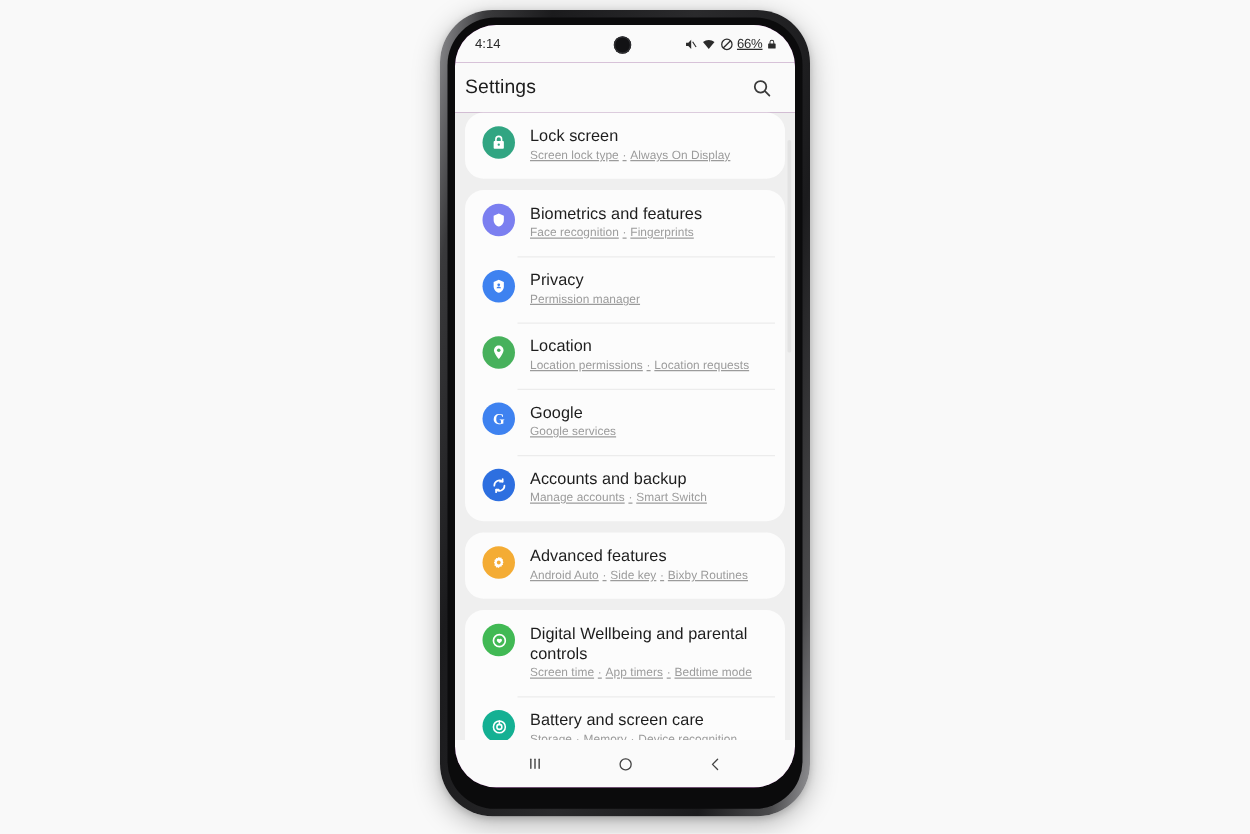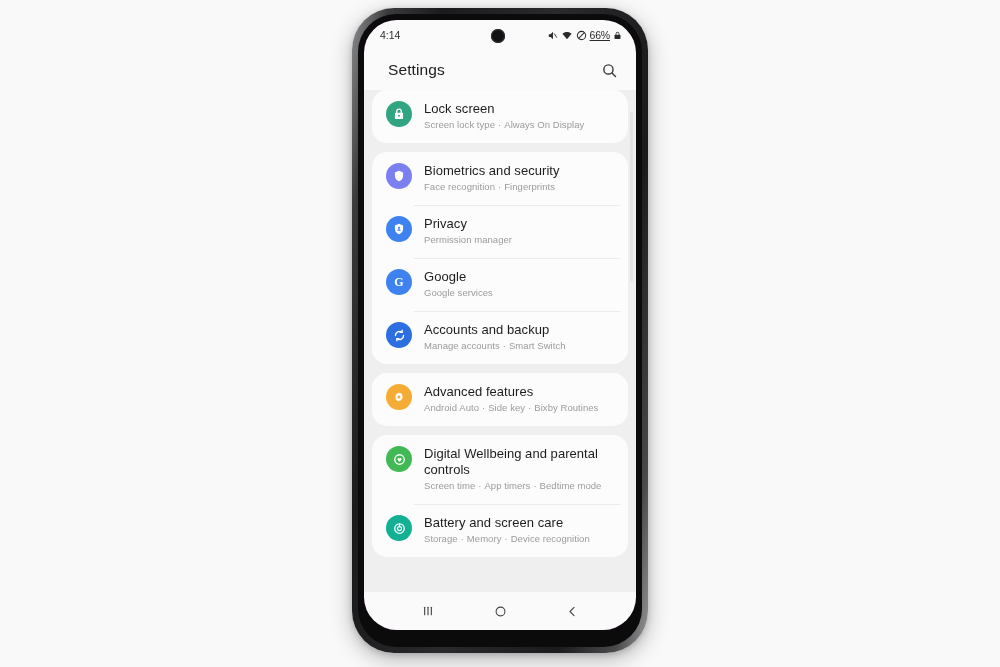--- a/index.html
+++ b/index.html
@@ -57,21 +57,21 @@
   }
   .status-right { display: flex; align-items: center; gap: 3px; text-decoration: underline; }
   .status-right svg { display: block; }
   .battery-pct { font-size: 10.5px; letter-spacing: -.2px; }
 
   
   .title-bar {
     height: 40px;
     display: flex; align-items: center;
     justify-content: space-between;
-    padding: 0 16px 0 24px;
+    padding: 0 16px 0 8px;
     background: #fafafa;
     gap: 24px;
   }
   .app-title { font-size: 15.5px; color: #1c1c1c; letter-spacing: .1px; }
   .search-btn { width: 22px; height: 22px; display: flex; align-items: center; justify-content: center; }
 
   
   .settings-scroll {
     position: relative;
     height: 502px;
@@ -113,20 +113,21 @@
     color: #1d1d1d;
     line-height: 16px;
     letter-spacing: .05px;
   }
   .srow-sub {
     font-size: 9.5px;
     color: #9b9b9b;
     line-height: 14px;
     margin-top: 1px;
     letter-spacing: .05px;
+    text-decoration: underline;
   }
   .dot-sep { padding: 0 3px; }
 
   
   .scroll-indicator {
     position: absolute;
     right: 3px;
     top: 22px;
     width: 3px;
     height: 170px;
@@ -214,39 +215,51 @@
 
       <div class="section-card">
 
         <div class="srow">
           <span class="srow-icon" style="background:#7b7ff0">
             <svg width="14" height="14" viewBox="0 0 24 24" fill="#ffffff">
               <path d="M12 3l7 3v6c0 4.3-2.9 8.1-7 9-4.1-.9-7-4.7-7-9V6l7-3z"></path>
             </svg>
           </span>
           <span class="srow-text">
-            <div class="srow-title">Biometrics and security</div>
+            <div class="srow-title">Biometrics and features</div>
             <div class="srow-sub"><span>Face recognition</span><span class="dot-sep">·</span><span>Fingerprints</span></div>
           </span>
         </div>
 
         <div class="srow">
           <span class="srow-icon" style="background:#3e82f0">
             <svg width="14" height="14" viewBox="0 0 24 24" fill="#ffffff">
               <path d="M12 3l7 3v6c0 4.3-2.9 8.1-7 9-4.1-.9-7-4.7-7-9V6l7-3z"></path>
               <circle cx="12" cy="10" r="1.9" fill="#3e82f0"></circle>
               <path d="M12 12.4c-2 0-3 1.2-3 2.5h6c0-1.3-1-2.5-3-2.5z" fill="#3e82f0"></path>
             </svg>
           </span>
           <span class="srow-text">
             <div class="srow-title">Privacy</div>
             <div class="srow-sub"><span>Permission manager</span></div>
           </span>
         </div>
 
+        <div class="srow">
+          <span class="srow-icon" style="background:#47b15c">
+            <svg width="14" height="14" viewBox="0 0 24 24" fill="#ffffff">
+              <path d="M12 2.5c-3.6 0-6.5 2.9-6.5 6.5 0 4.9 6.5 12 6.5 12s6.5-7.1 6.5-12c0-3.6-2.9-6.5-6.5-6.5z"></path>
+              <circle cx="12" cy="9" r="2.4" fill="#47b15c"></circle>
+            </svg>
+          </span>
+          <span class="srow-text">
+            <div class="srow-title">Location</div>
+            <div class="srow-sub"><span>Location permissions</span><span class="dot-sep">·</span><span>Location requests</span></div>
+          </span>
+        </div>
 
         <div class="srow">
           <span class="srow-icon" style="background:#3e82f0">
             <svg width="18" height="18" viewBox="0 0 24 24">
               <text x="12" y="17.5" text-anchor="middle" font-family="'Liberation Serif',serif" font-size="16" font-weight="bold" fill="#ffffff">G</text>
             </svg>
           </span>
           <span class="srow-text">
             <div class="srow-title">Google</div>
             <div class="srow-sub"><span>Google services</span></div>

